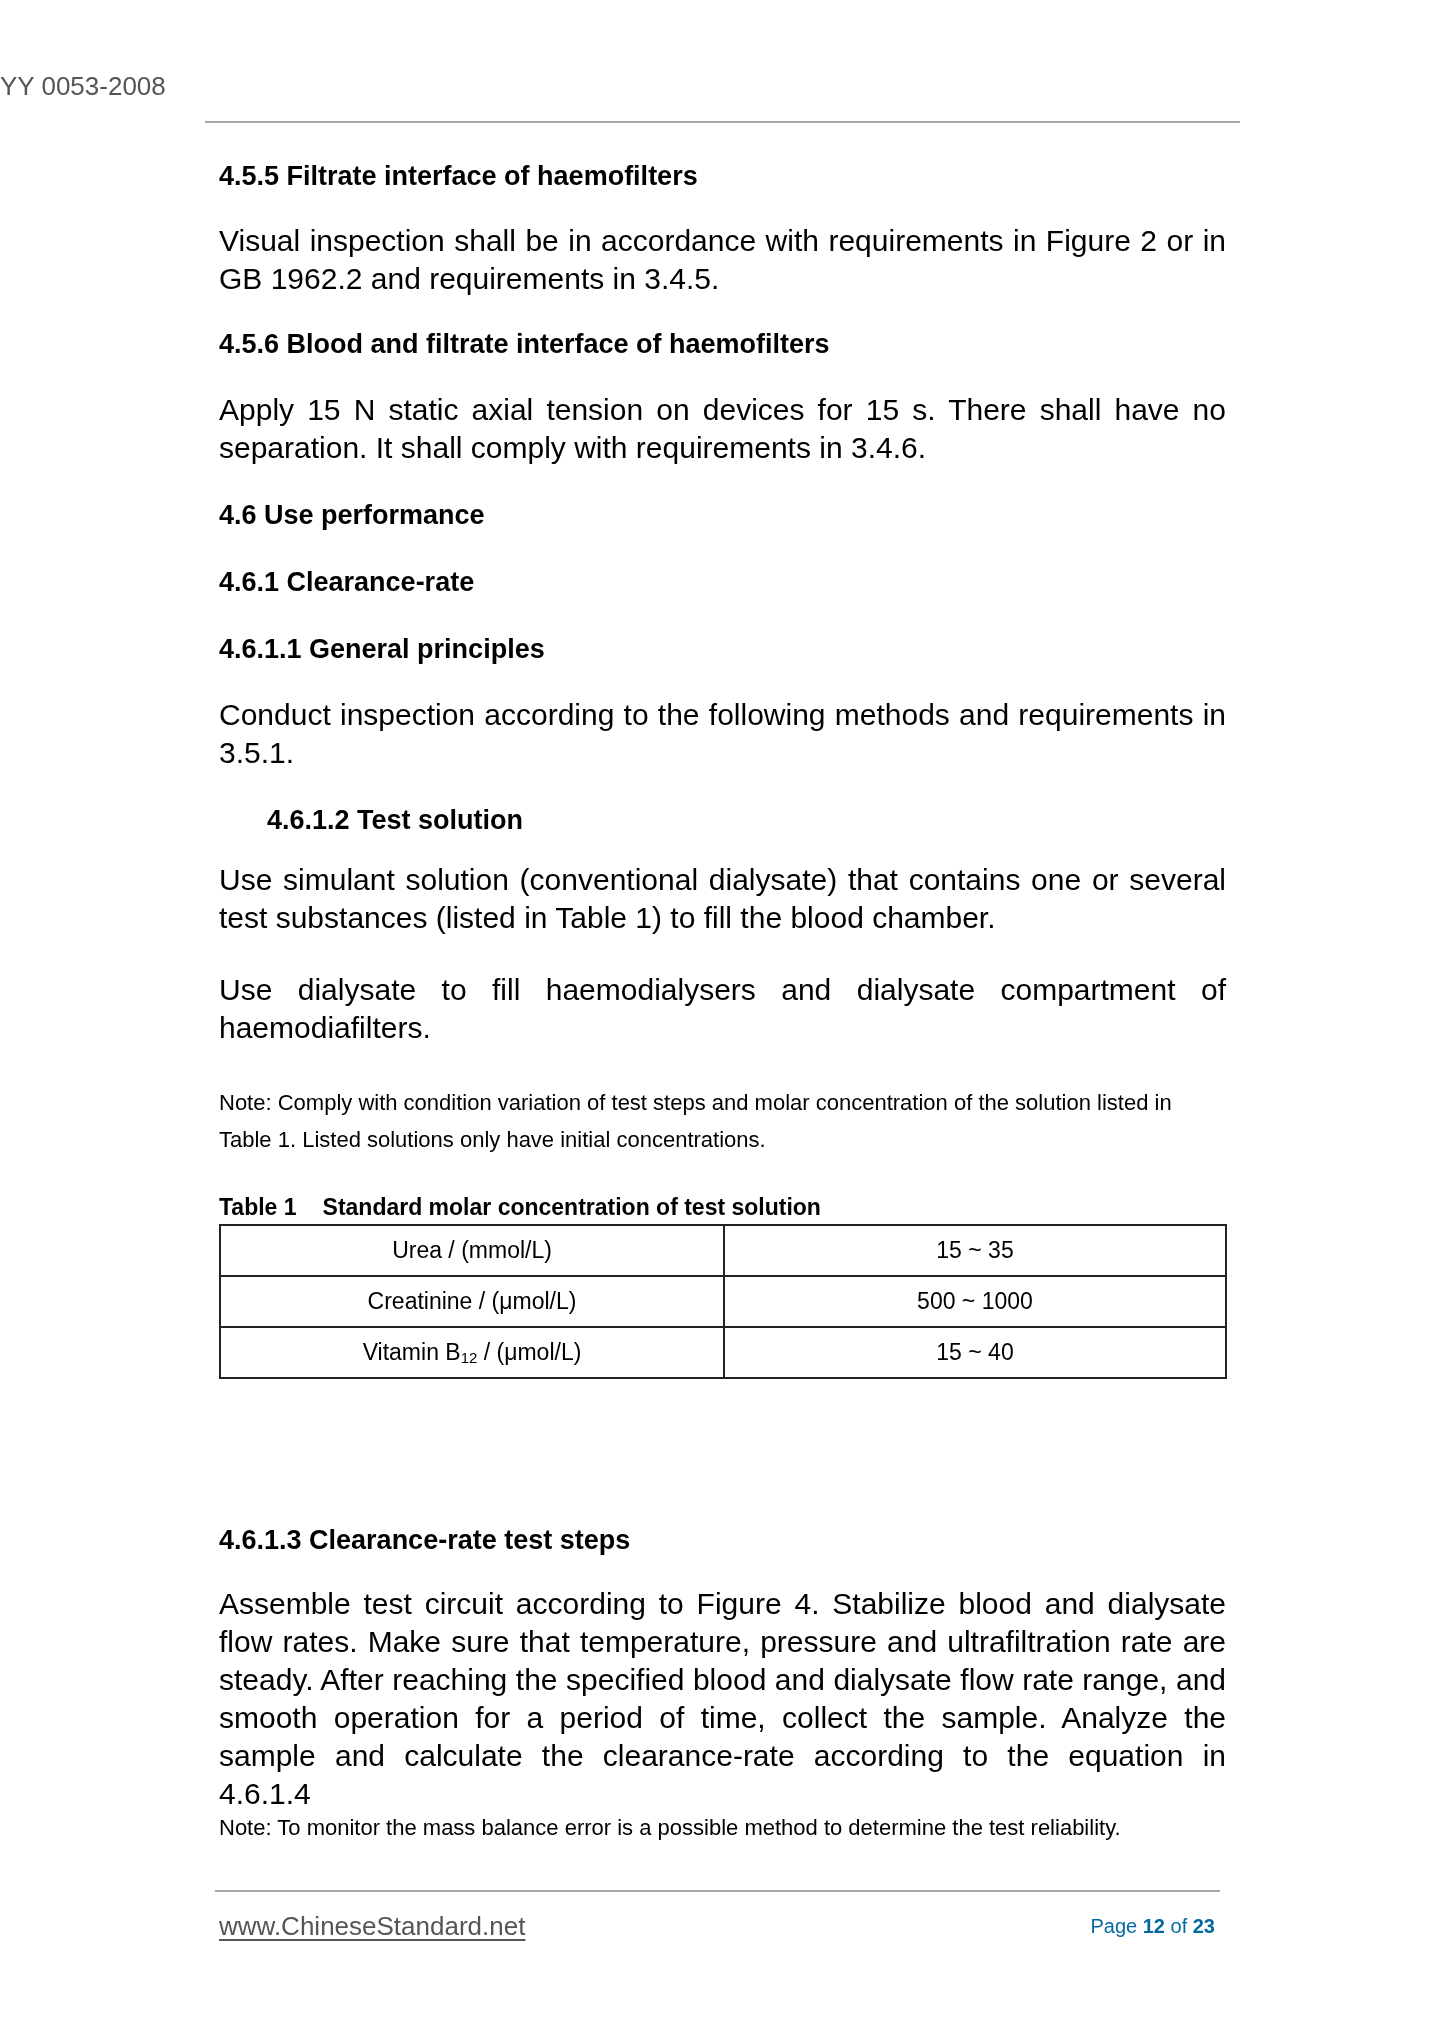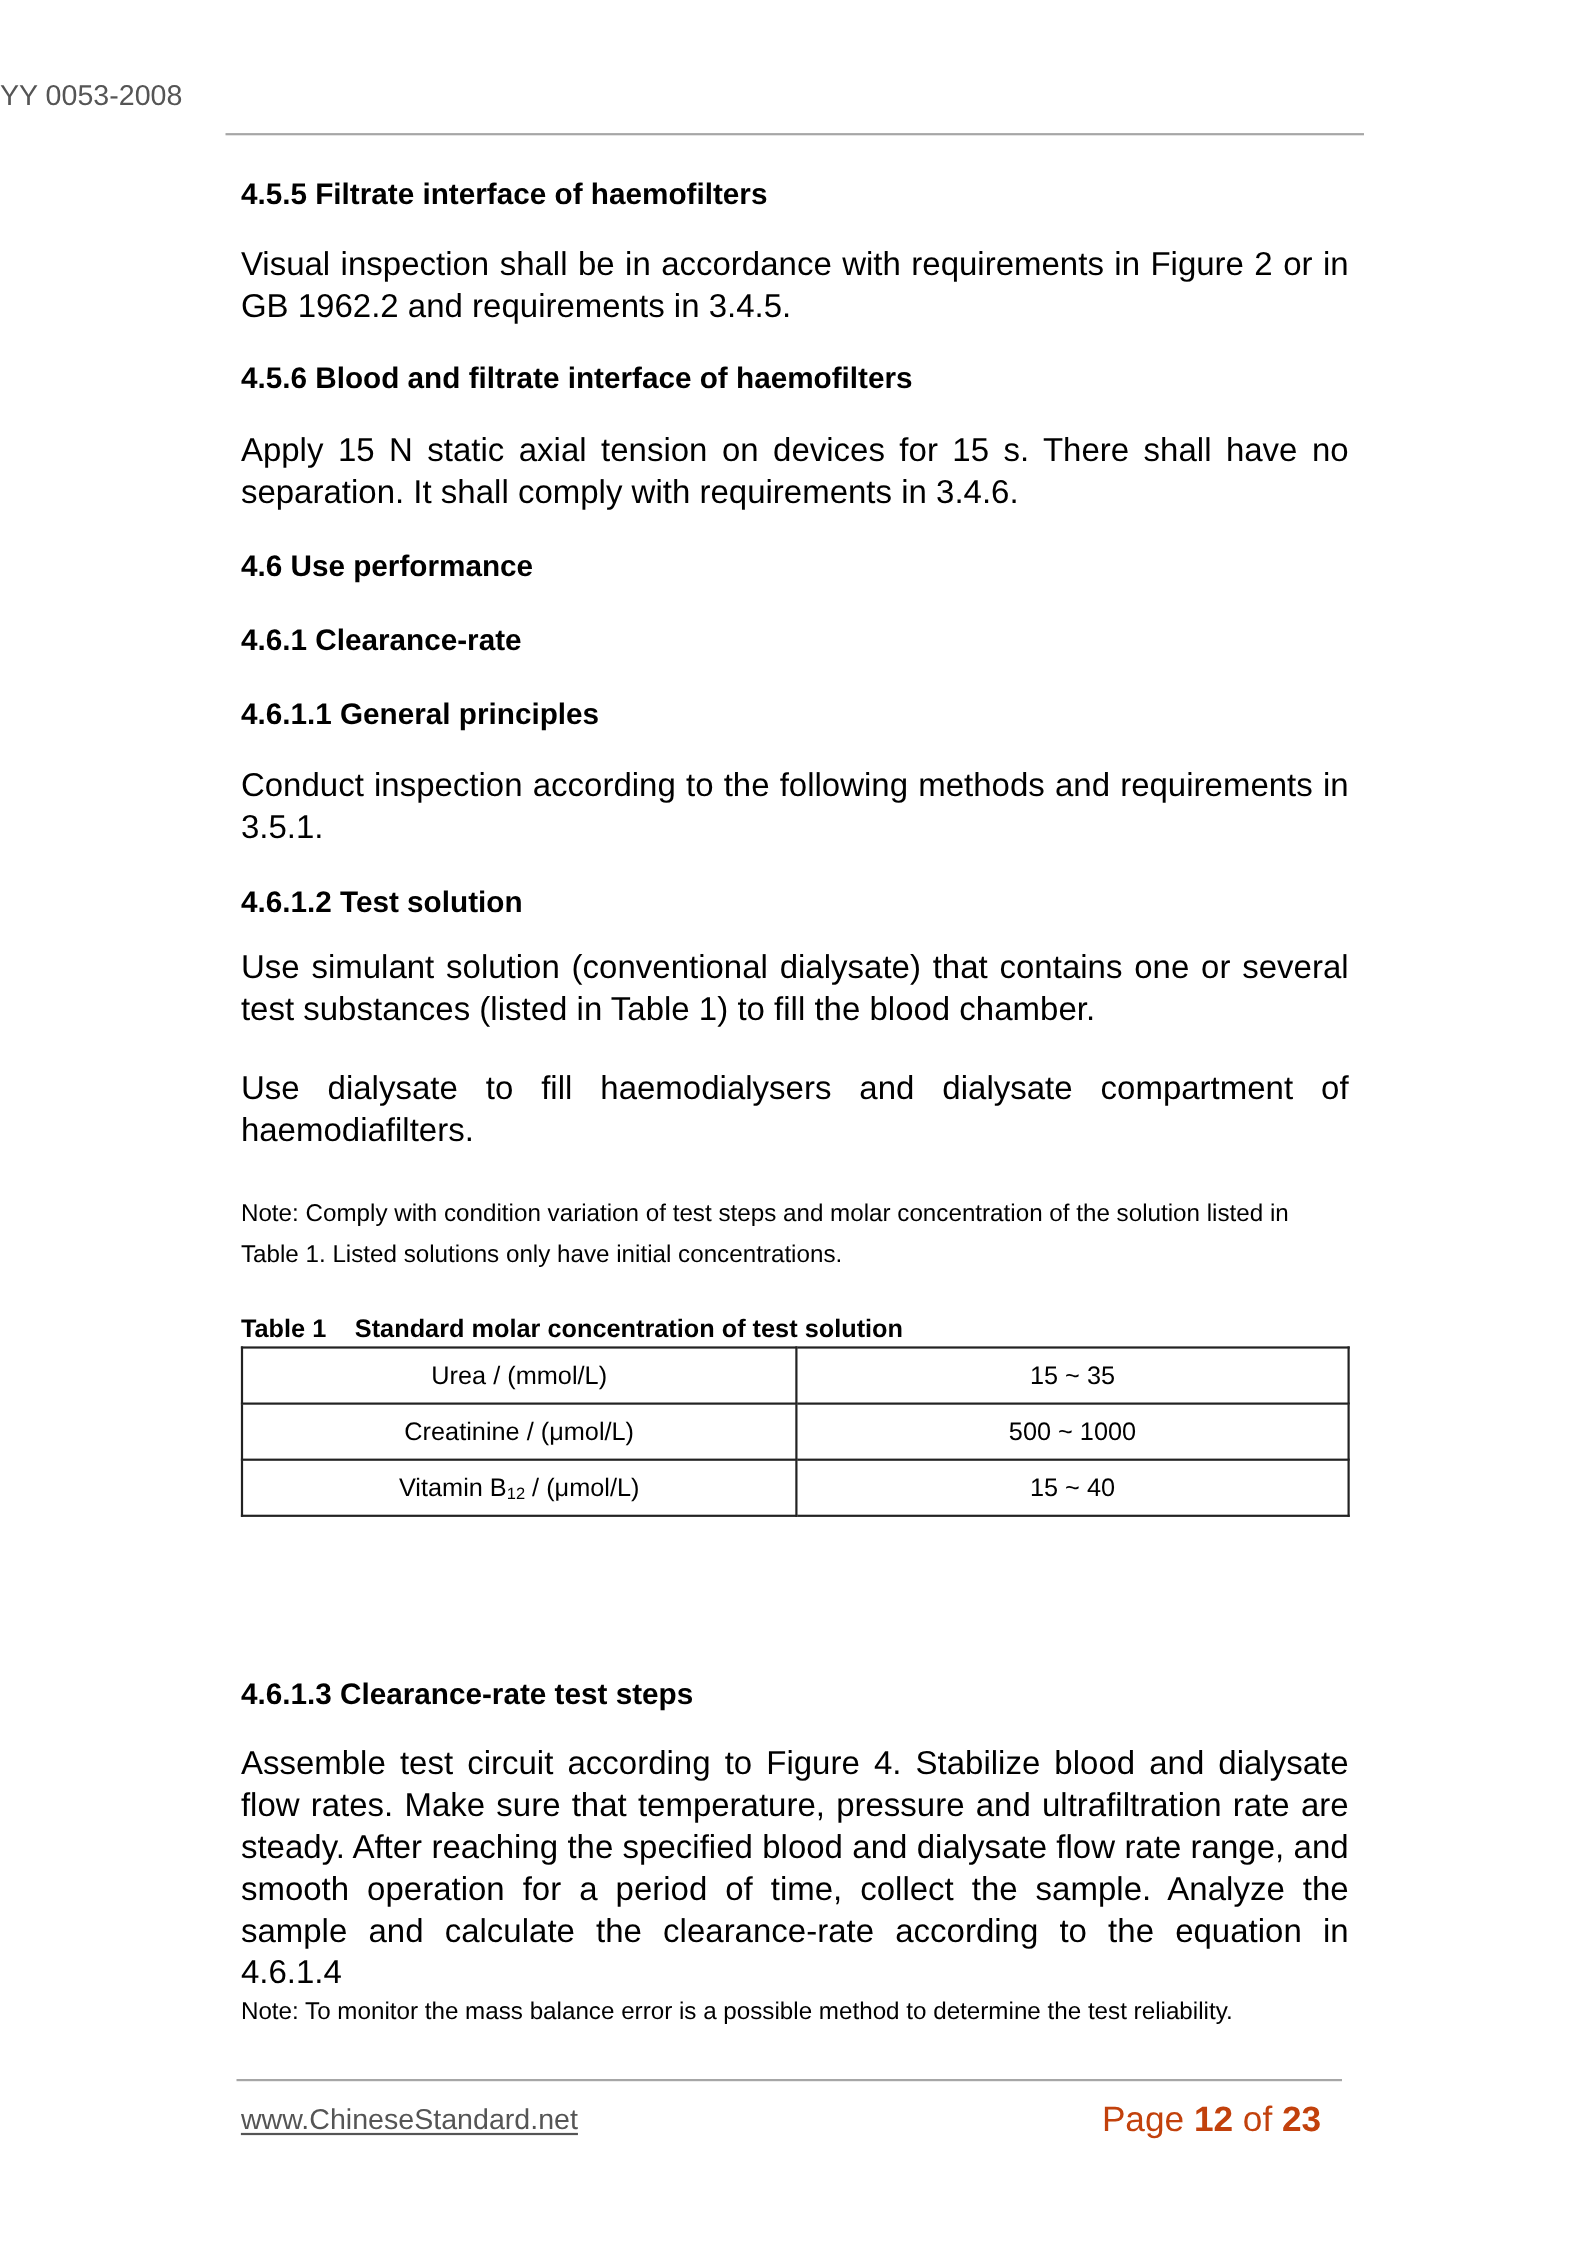--- a/index.html
+++ b/index.html
@@ -16,21 +16,21 @@
   .caption { left: 219px; width: 1007px; text-align: left; font-weight: bold; font-size: 23px; line-height: 28px; }
   .caption .sp { display: inline-block; width: 26px; }
   table.t { position: absolute; left: 219px; top: 1224px; width: 1008px; border-collapse: collapse; }
   table.t td, table.t th { border: 2px solid #222; height: 49px; padding: 0; text-align: center;
                            font-size: 23px; font-weight: normal; vertical-align: middle; }
   table.t td.c1, table.t th.c1 { width: 502px; }
   .sub { font-size: 15px; vertical-align: -3px; }
   .footer-rule { left: 215px; width: 1005px; top: 1890px; height: 0; border-top: 2px solid #a6a6a6; }
   .footer-link { left: 219px; top: 1910px; font-size: 26px; line-height: 32px; color: #555555;
                  text-decoration: underline; text-underline-offset: 4px; }
-  .footer-page { right: 244px; top: 1910px; font-size: 32px; line-height: 32px; color: #c2410c; }
+  .footer-page { right: 230px; top: 1910px; font-size: 20px; line-height: 32px; color: #0369a1; }
   .footer-page b { font-weight: bold; }
 </style>
 </head>
 <body>
 
 <div class="abs header-title">YY 0053-2008</div>
 <div class="abs header-rule"></div>
 
 <div class="abs h" style="top:160px;">4.5.5 Filtrate interface of haemofilters</div>
 <div class="abs p" style="top:222px;">Visual inspection shall be in accordance with requirements in Figure 2 or in GB 1962.2 and requirements in 3.4.5.</div>
@@ -38,21 +38,21 @@
 <div class="abs h" style="top:328px;">4.5.6 Blood and filtrate interface of haemofilters</div>
 <div class="abs p" style="top:391px;">Apply 15 N static axial tension on devices for 15 s. There shall have no separation. It shall comply with requirements in 3.4.6.</div>
 
 <div class="abs h" style="top:499px;">4.6 Use performance</div>
 
 <div class="abs h" style="top:566px;">4.6.1 Clearance-rate</div>
 
 <div class="abs h" style="top:633px;">4.6.1.1 General principles</div>
 <div class="abs p" style="top:696px;">Conduct inspection according to the following methods and requirements in 3.5.1.</div>
 
-<div class="abs h" style="top:804px;">4.6.1.2 Test solution</div>
+<div class="abs h" style="top:804px;margin-left:48px;">4.6.1.2 Test solution</div>
 <div class="abs p" style="top:861px;">Use simulant solution (conventional dialysate) that contains one or several test substances (listed in Table 1) to fill the blood chamber.</div>
 <div class="abs p" style="top:971px;">Use dialysate to fill haemodialysers and dialysate compartment of haemodiafilters.</div>
 <div class="abs note" style="top:1084px;">Note: Comply with condition variation of test steps and molar concentration of the solution listed in Table 1. Listed solutions only have initial concentrations.</div>
 
 <div class="abs caption" style="top:1193px;">
   <span>Table 1</span><span class="sp"></span><span>Standard molar concentration of test solution</span>
 </div>
 <table class="t">
   <tbody>
   <tr>

